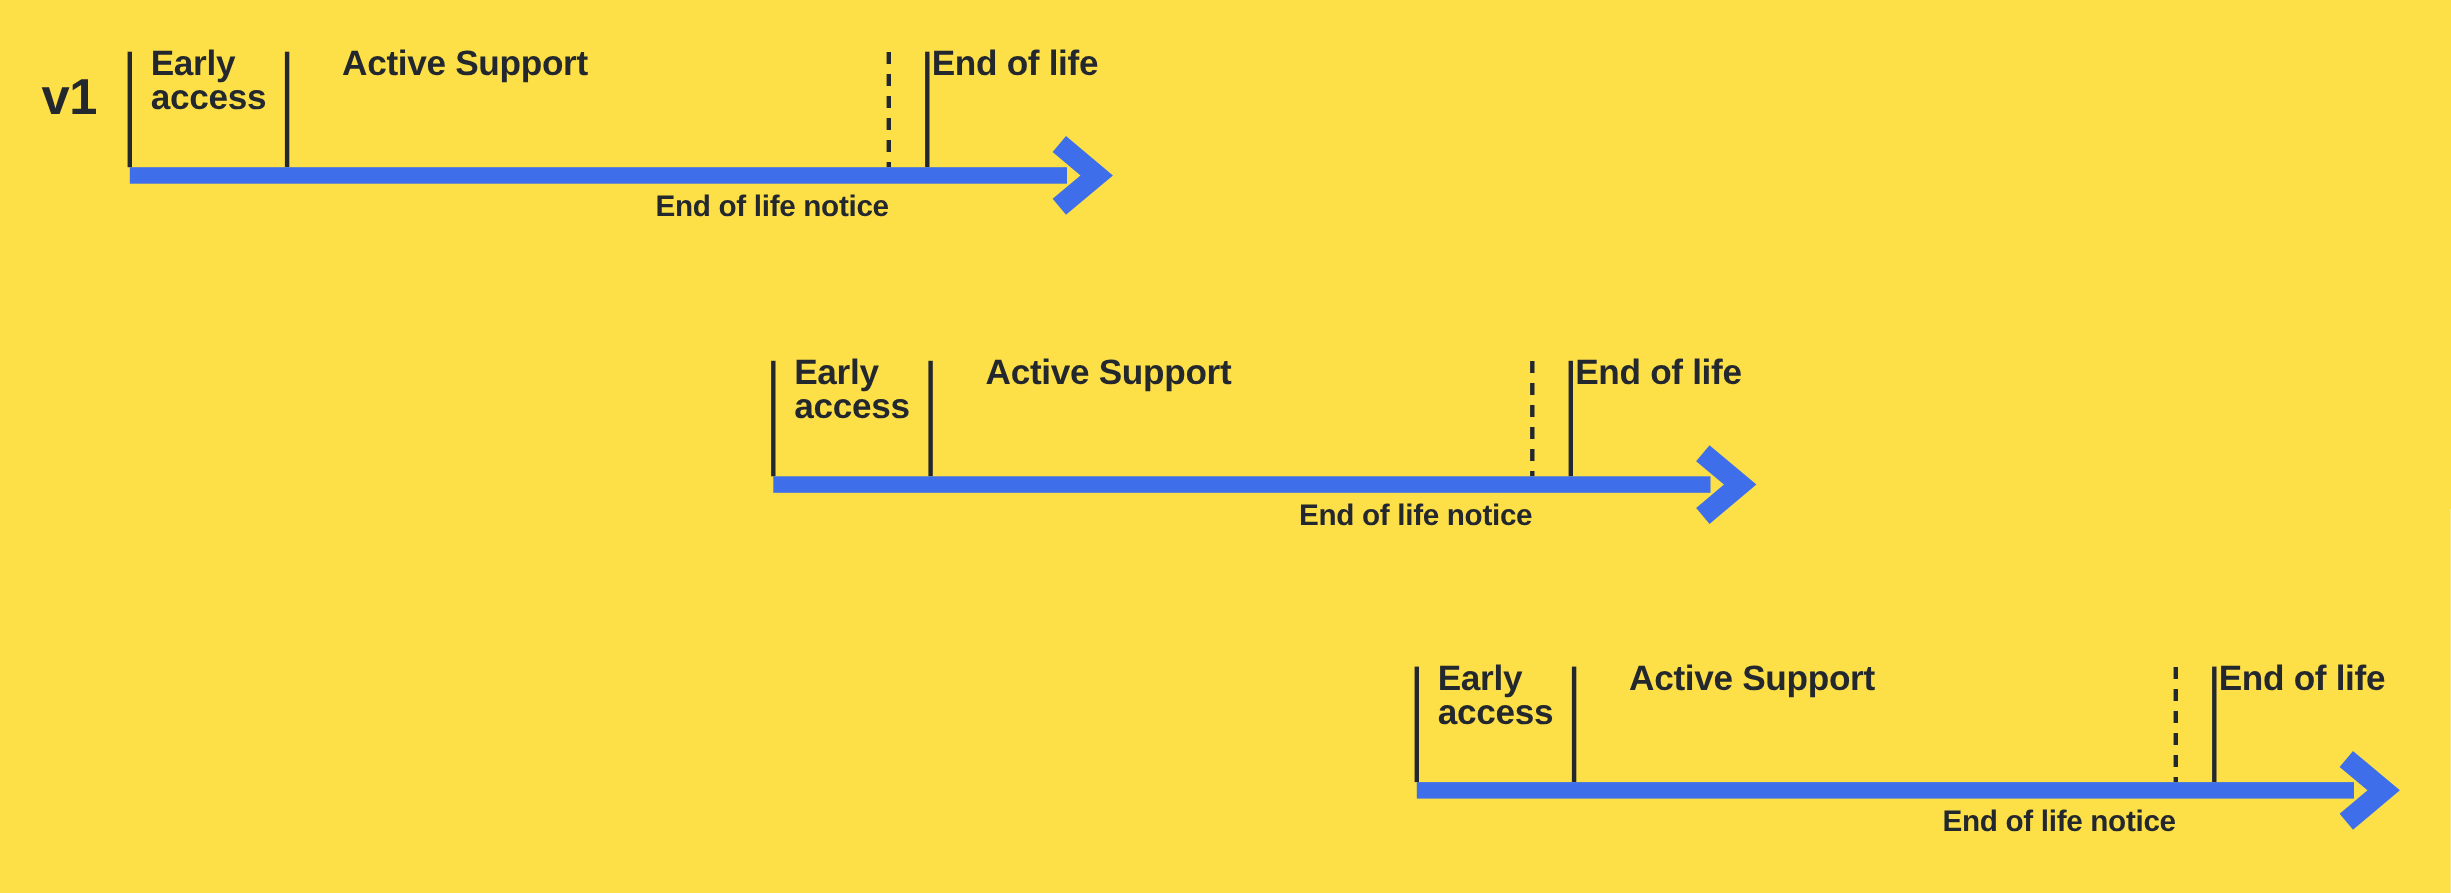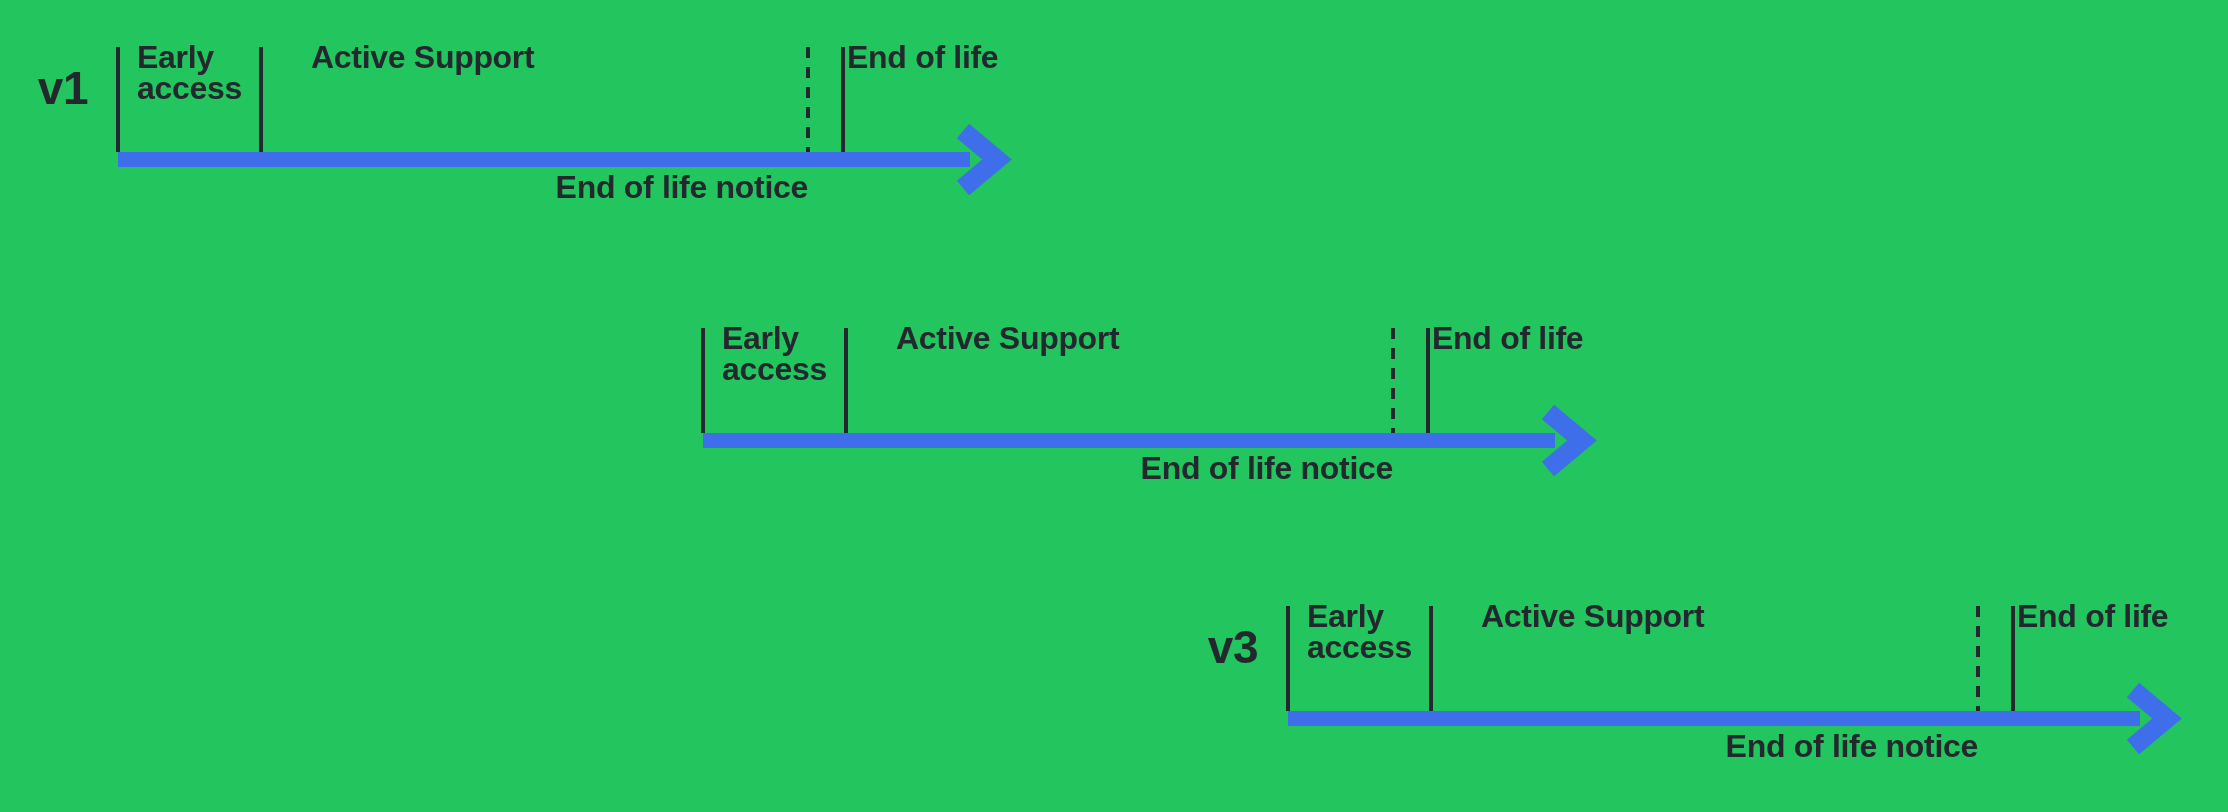--- a/index.html
+++ b/index.html
@@ -85,31 +85,31 @@
     top: 74px;
     width: 66px;
     height: 77px;
   }
   .notice {
     position: absolute;
     left: 388px;
     top: 125px;
     width: 302px;
     text-align: right;
-    font-size: 32px;
+    font-size: 27px;
     line-height: 31px;
     font-weight: 700;
     letter-spacing: -0.3px;
     color: var(--ink);
   }
 </style>
 </head>
 <body>
 
-<div id="canvas" style="background: #22c55e;">
+<div id="canvas" style="background: #fde047;">
 
   <div class="tl v1">
     <div class="version-label">v1</div>
     <div class="tick t-start"></div>
     <div class="tick t-active"></div>
     <div class="tick-dashed"></div>
     <div class="tick t-eol"></div>
     <div class="phase p-early">Early
 access</div>
     <div class="phase p-active">Active Support</div>
@@ -131,21 +131,20 @@
     <div class="phase p-active">Active Support</div>
     <div class="phase p-eol">End of life</div>
     <div class="bar"></div>
     <svg class="arrowhead" viewBox="0 0 66 77">
       <polyline points="14,10 48,38.5 14,67" fill="none" style="stroke:var(--arrow)" stroke-width="19"></polyline>
     </svg>
     <div class="notice">End of life notice</div>
   </div>
 
   <div class="tl v3">
-    <div class="version-label">v3</div>
     <div class="tick t-start"></div>
     <div class="tick t-active"></div>
     <div class="tick-dashed"></div>
     <div class="tick t-eol"></div>
     <div class="phase p-early">Early
 access</div>
     <div class="phase p-active">Active Support</div>
     <div class="phase p-eol">End of life</div>
     <div class="bar"></div>
     <svg class="arrowhead" viewBox="0 0 66 77">

